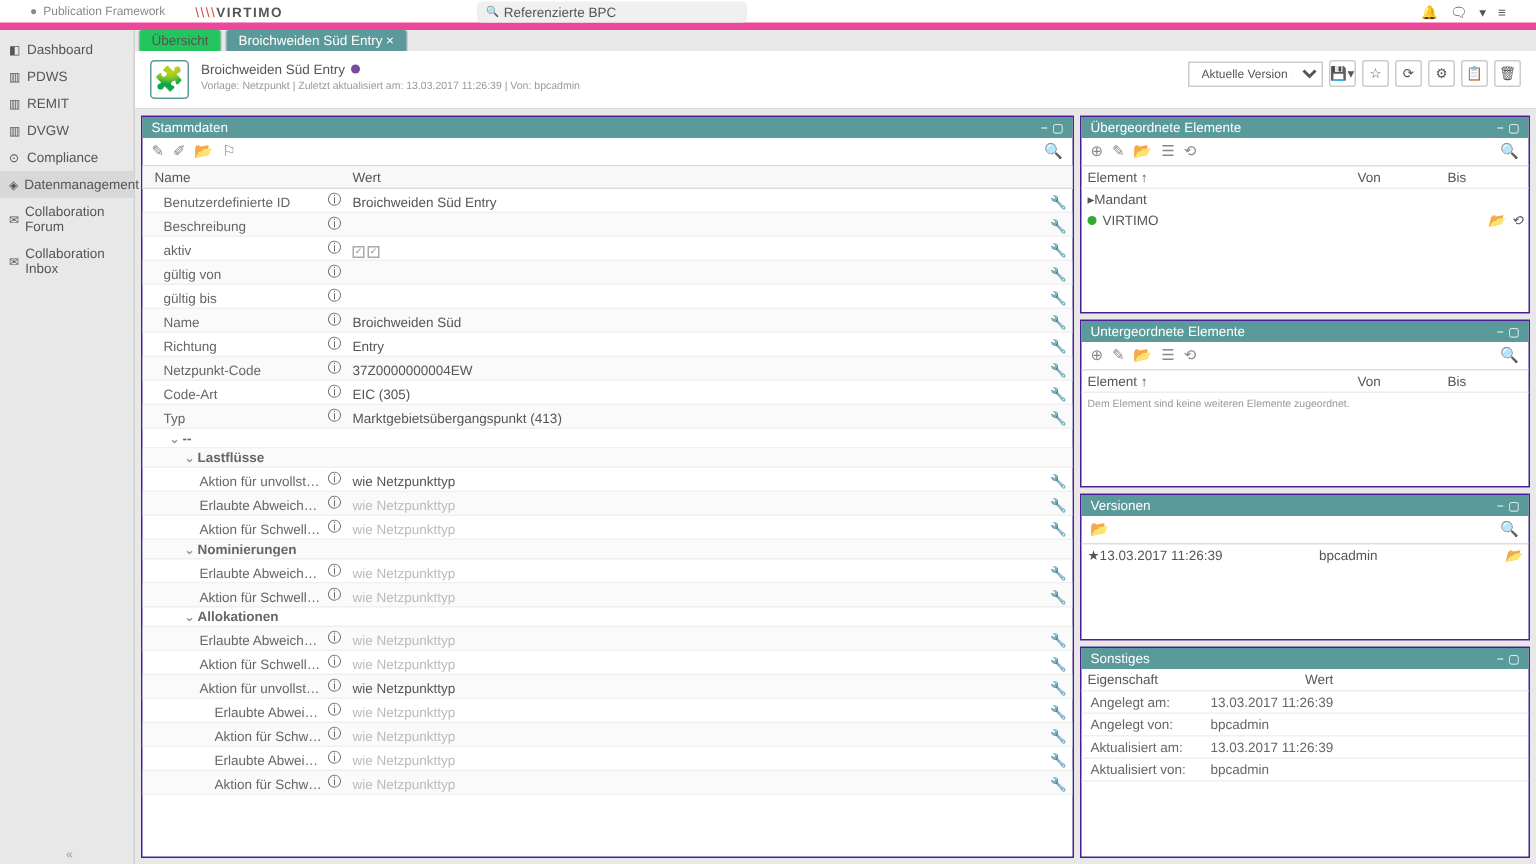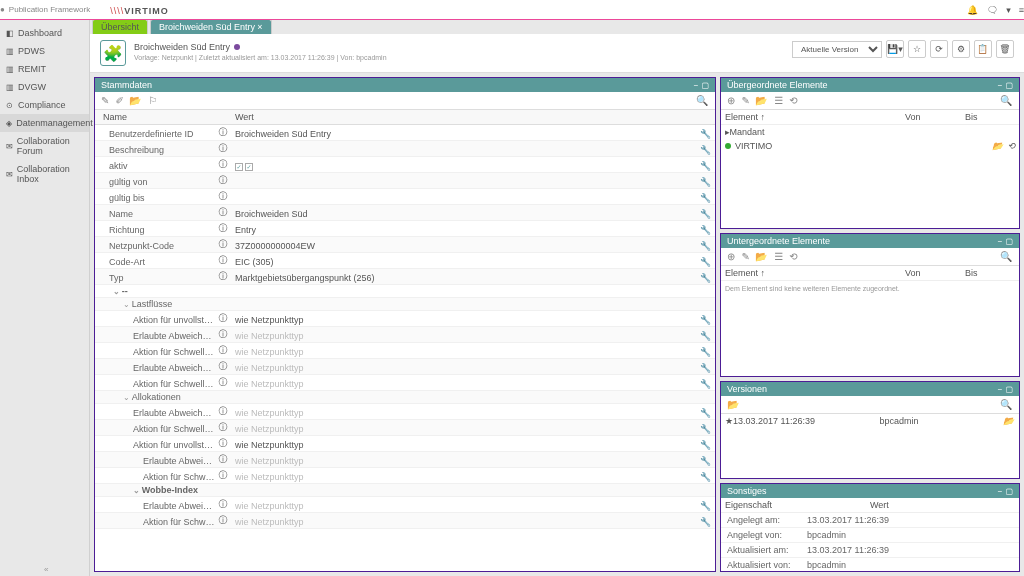--- a/index.html
+++ b/index.html
@@ -1,32 +1,32 @@
 <!DOCTYPE html>
 <html><head>
 <meta charset="utf-8">
 <style>
 *{box-sizing:border-box;margin:0;padding:0;font-family:Arial,sans-serif;font-size:9px;color:#555}
 body{background:#e8e8e8;width:1024px;height:576px;overflow:hidden}
-.topbar{height:20px;background:#fff;border-bottom:1px solid #ec4899;display:flex;align-items:center;padding:0 0}
+.topbar{height:20px;background:#fff;border-bottom:5px solid #ec4899;display:flex;align-items:center;padding:0 20px}
 .topbar .pf{color:#888;font-size:8px}
 .topbar .pf::before{content:"●";margin-right:4px;color:#888}
 .topbar .logo{margin-left:20px;font-size:11px;color:#888;letter-spacing:1px}
 .topbar .logo b{color:#555}
 .search{margin-left:auto;margin-right:320px;background:#f0f0f0;border-radius:3px;padding:2px 6px;width:180px;font-size:8px;display:flex;align-items:center}
 .search::before{content:"🔍";font-size:7px;margin-right:3px;color:#aaa}
 .top-icons{margin-left:auto;display:flex;gap:8px;font-size:10px;color:#555}
 .layout{display:flex;height:556px}
 .sidebar{width:90px;background:#e8e8e8;border-right:1px solid #d0d0d0;padding-top:4px}
 .sidebar .item{padding:4px 6px;font-size:8px;color:#666;display:flex;align-items:center;gap:4px;cursor:pointer}
 .sidebar .item.active{background:#d8d8d8}
 .sidebar .icon{width:8px;display:inline-block;font-size:8px}
 .main{flex:1;display:flex;flex-direction:column;overflow:hidden}
 .tabs{height:14px;background:#e8e8e8;display:flex;align-items:flex-end;padding-left:2px}
-.tab{padding:2px 8px;font-size:8px;background:#84cc16;border:1px solid #ccc;border-bottom:none;border-radius:3px 3px 0 0;margin-right:2px;cursor:pointer}
+.tab{padding:2px 8px;font-size:8px;background:#22c55e;border:1px solid #ccc;border-bottom:none;border-radius:3px 3px 0 0;margin-right:2px;cursor:pointer}
 .tab.active{background:#5a9a9a;color:#fff}
 .tab.active span{color:#fff}
 .header{background:#fff;padding:6px 10px;display:flex;align-items:flex-start;border-bottom:1px solid #ddd}
 .header .puzzle{width:26px;height:26px;border:1px solid #5a9a9a;border-radius:3px;display:flex;align-items:center;justify-content:center;color:#5a9a9a;font-size:16px;margin-right:8px}
 .header h1{font-size:11px;font-weight:normal;color:#444}
 .header .dot{display:inline-block;width:6px;height:6px;background:#7b4a9e;border-radius:50%;margin-left:4px;vertical-align:middle}
 .header .sub{font-size:7px;color:#999;margin-top:2px}
 .header .actions{margin-left:auto;display:flex;gap:4px;align-items:center}
 .header select{font-size:8px;padding:2px 4px;border:1px solid #ccc;background:#fff;width:90px}
 .header .btn{width:18px;height:18px;border:1px solid #ccc;border-radius:2px;background:#fff;display:flex;align-items:center;justify-content:center;font-size:9px;cursor:pointer}
@@ -47,31 +47,31 @@
 .thead .c2{width:16px}
 .thead .c3{flex:1;padding-left:4px}
 .row{display:flex;align-items:flex-end;min-height:11px;border-bottom:1px solid #f0f0f0;font-size:8px;padding:1px 0}
 .row:nth-child(even){background:#fafafa}
 .row .c1{width:120px;padding-left:14px;color:#666;overflow:hidden;white-space:nowrap;text-overflow:ellipsis}
 .row .c2{width:16px;text-align:center;color:#aaa}
 .row .c3{flex:1;padding-left:4px;color:#666;overflow:hidden;white-space:nowrap}
 .row .c4{width:18px;text-align:center;color:#aaa;cursor:pointer}
 .row.grp .c1{padding-left:8px;font-weight:bold;color:#555}
 .row.grp1 .c1{padding-left:18px;font-weight:bold}
-.row.grp2 .c1{padding-left:28px;font-weight:normal}
+.row.grp2 .c1{padding-left:28px;font-weight:bold}
 .row.grp3 .c1{padding-left:38px;font-weight:bold}
 .row.i2 .c1{padding-left:38px}
 .row.i3 .c1{padding-left:48px}
 .cb{display:inline-block;width:8px;height:8px;border:1px solid #aaa;margin-right:2px;vertical-align:middle;font-size:6px;line-height:6px;text-align:center}
 .cb.chk::before{content:"✓";color:#5a9a9a}
 .chev::before{content:"⌄";color:#999;margin-right:2px;font-size:8px}
 .muted{color:#bbb}
 .right .panel{flex:0 0 auto}
-.right .p-parent{height:152px}
-.right .p-child{height:144px}
+.right .p-parent{height:132px}
+.right .p-child{height:112px}
 .right .p-ver{height:98px}
 .right .p-other{flex:1}
 .el-thead{display:flex;font-size:8px;padding:2px 4px;border-bottom:1px solid #eee;color:#666}
 .el-thead .e1{flex:1}
 .el-thead .e2{width:60px}
 .el-thead .e3{width:50px}
 .el-row{display:flex;font-size:8px;padding:2px 4px;align-items:center}
 .el-row .dot{width:6px;height:6px;border-radius:50%;background:#3a3;margin-right:4px}
 .el-row .acts{margin-left:auto;display:flex;gap:4px;color:#aaa}
 .empty{font-size:7px;color:#999;padding:4px}
@@ -82,20 +82,23 @@
 ::-webkit-scrollbar{width:8px;height:8px}
 ::-webkit-scrollbar-thumb{background:#bbb;border-radius:4px}
 ::-webkit-scrollbar-track{background:#eee}
 </style>
 </head>
 <body>
 
 <div class="topbar">
   <span class="pf">Publication Framework</span>
   <span class="logo"><span style="color:#c44">\\\\</span><b>VIRTIMO</b></span>
+  <div class="search">
+      <span>Referenzierte BPC</span>
+    </div>
   <div class="top-icons">
     <span>🔔</span>
     <span>🗨</span>
     <span>▾</span>
     <span>≡</span>
   </div>
 </div>
 
 <div class="layout">
   <div class="sidebar" id="sidebar">
@@ -229,21 +232,21 @@
               </div>
               <div class="row ">
                 <div class="c1">Code-Art</div>
                 <div class="c2"><span>ⓘ</span></div>
                 <div class="c3"><span class="">EIC (305)</span></div>
                 <div class="c4"><span>🔧</span></div>
               </div>
               <div class="row ">
                 <div class="c1">Typ</div>
                 <div class="c2"><span>ⓘ</span></div>
-                <div class="c3"><span class="">Marktgebietsübergangspunkt (256)</span></div>
+                <div class="c3"><span class="">Marktgebietsübergangspunkt (413)</span></div>
                 <div class="c4"><span>🔧</span></div>
               </div>
               <div class="row grp1">
                 <div class="c1"><span class="chev"></span>--</div>
                 <div class="c2"></div>
                 <div class="c3"></div>
                 <div class="c4"></div>
               </div>
               <div class="row grp2">
                 <div class="c1"><span class="chev"></span>Lastflüsse</div>
@@ -262,20 +265,26 @@
                 <div class="c2"><span>ⓘ</span></div>
                 <div class="c3"><span class="muted">wie Netzpunkttyp</span></div>
                 <div class="c4"><span>🔧</span></div>
               </div>
               <div class="row i2">
                 <div class="c1">Aktion für Schwellwert-Verletz...</div>
                 <div class="c2"><span>ⓘ</span></div>
                 <div class="c3"><span class="muted">wie Netzpunkttyp</span></div>
                 <div class="c4"><span>🔧</span></div>
               </div>
+              <div class="row grp2">
+                <div class="c1"><span class="chev"></span>Nominierungen</div>
+                <div class="c2"></div>
+                <div class="c3"></div>
+                <div class="c4"></div>
+              </div>
               <div class="row i2">
                 <div class="c1">Erlaubte Abweichung [%]</div>
                 <div class="c2"><span>ⓘ</span></div>
                 <div class="c3"><span class="muted">wie Netzpunkttyp</span></div>
                 <div class="c4"><span>🔧</span></div>
               </div>
               <div class="row i2">
                 <div class="c1">Aktion für Schwellwert-Verletz...</div>
                 <div class="c2"><span>ⓘ</span></div>
                 <div class="c3"><span class="muted">wie Netzpunkttyp</span></div>
@@ -309,26 +318,20 @@
                 <div class="c1">Erlaubte Abweichung [%]</div>
                 <div class="c2"><span>ⓘ</span></div>
                 <div class="c3"><span class="muted">wie Netzpunkttyp</span></div>
                 <div class="c4"><span>🔧</span></div>
               </div>
               <div class="row i3">
                 <div class="c1">Aktion für Schwellwert-Ve...</div>
                 <div class="c2"><span>ⓘ</span></div>
                 <div class="c3"><span class="muted">wie Netzpunkttyp</span></div>
                 <div class="c4"><span>🔧</span></div>
-              </div>
-              <div class="row grp3">
-                <div class="c1"><span class="chev"></span>Wobbe-Index</div>
-                <div class="c2"></div>
-                <div class="c3"></div>
-                <div class="c4"></div>
               </div>
               <div class="row i3">
                 <div class="c1">Erlaubte Abweichung [%]</div>
                 <div class="c2"><span>ⓘ</span></div>
                 <div class="c3"><span class="muted">wie Netzpunkttyp</span></div>
                 <div class="c4"><span>🔧</span></div>
               </div>
               <div class="row i3">
                 <div class="c1">Aktion für Schwellwert-Ve...</div>
                 <div class="c2"><span>ⓘ</span></div>

